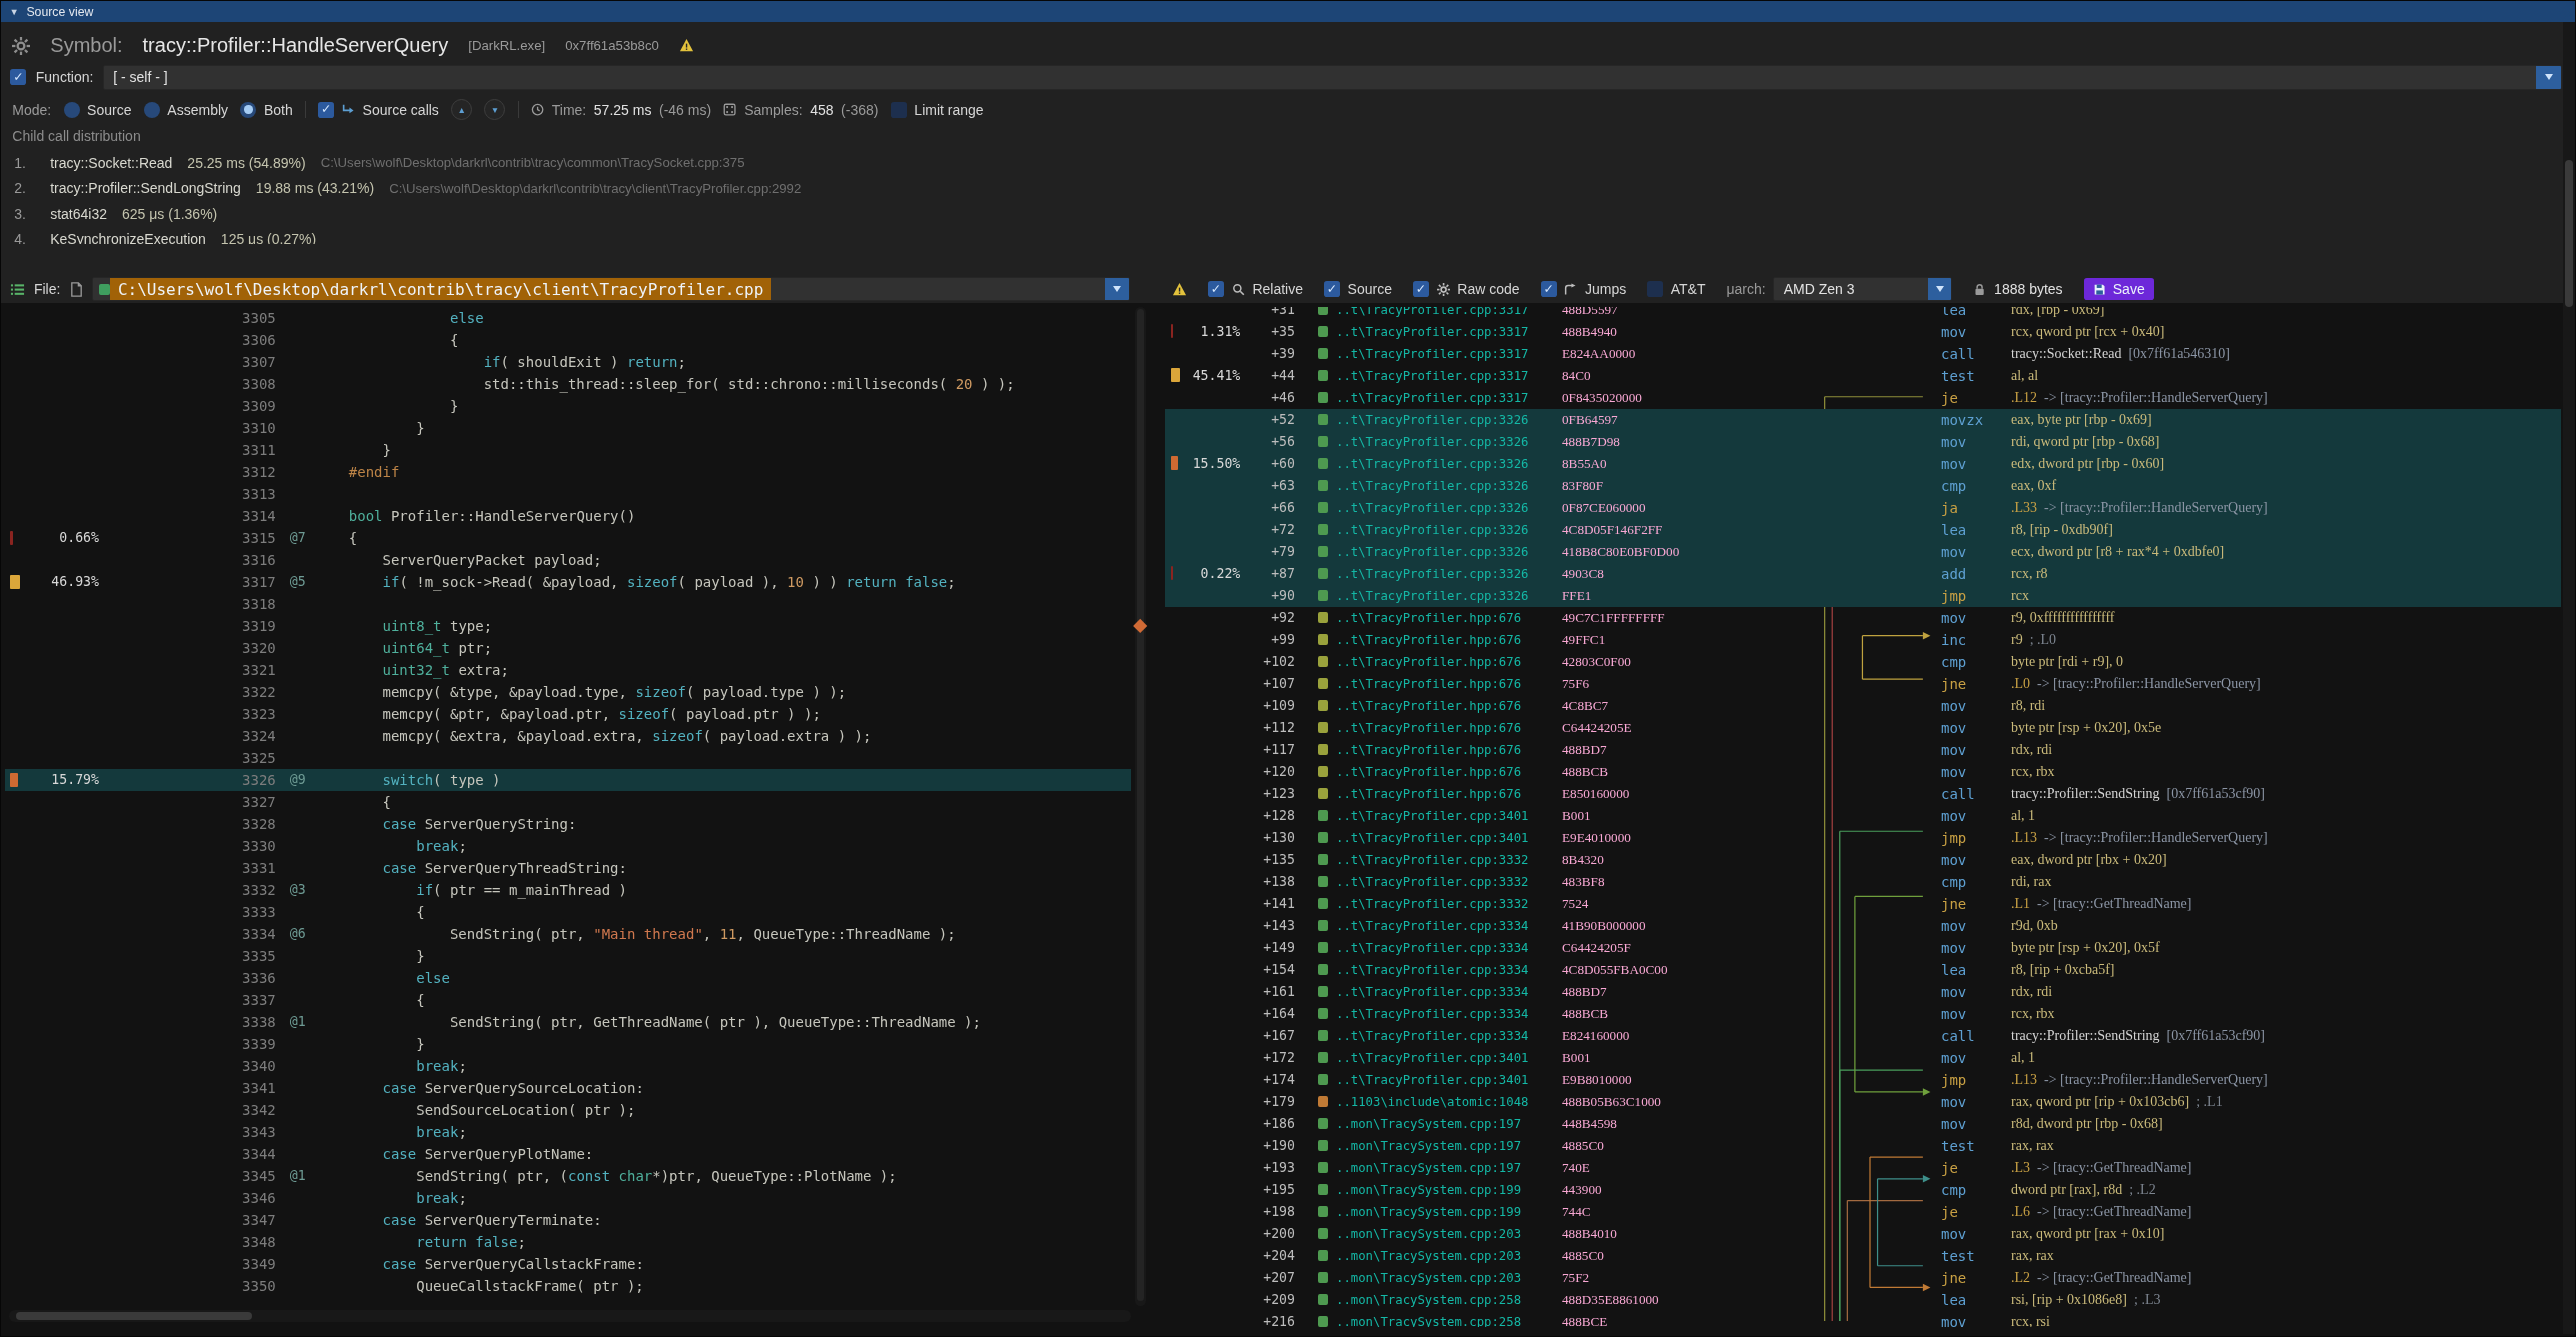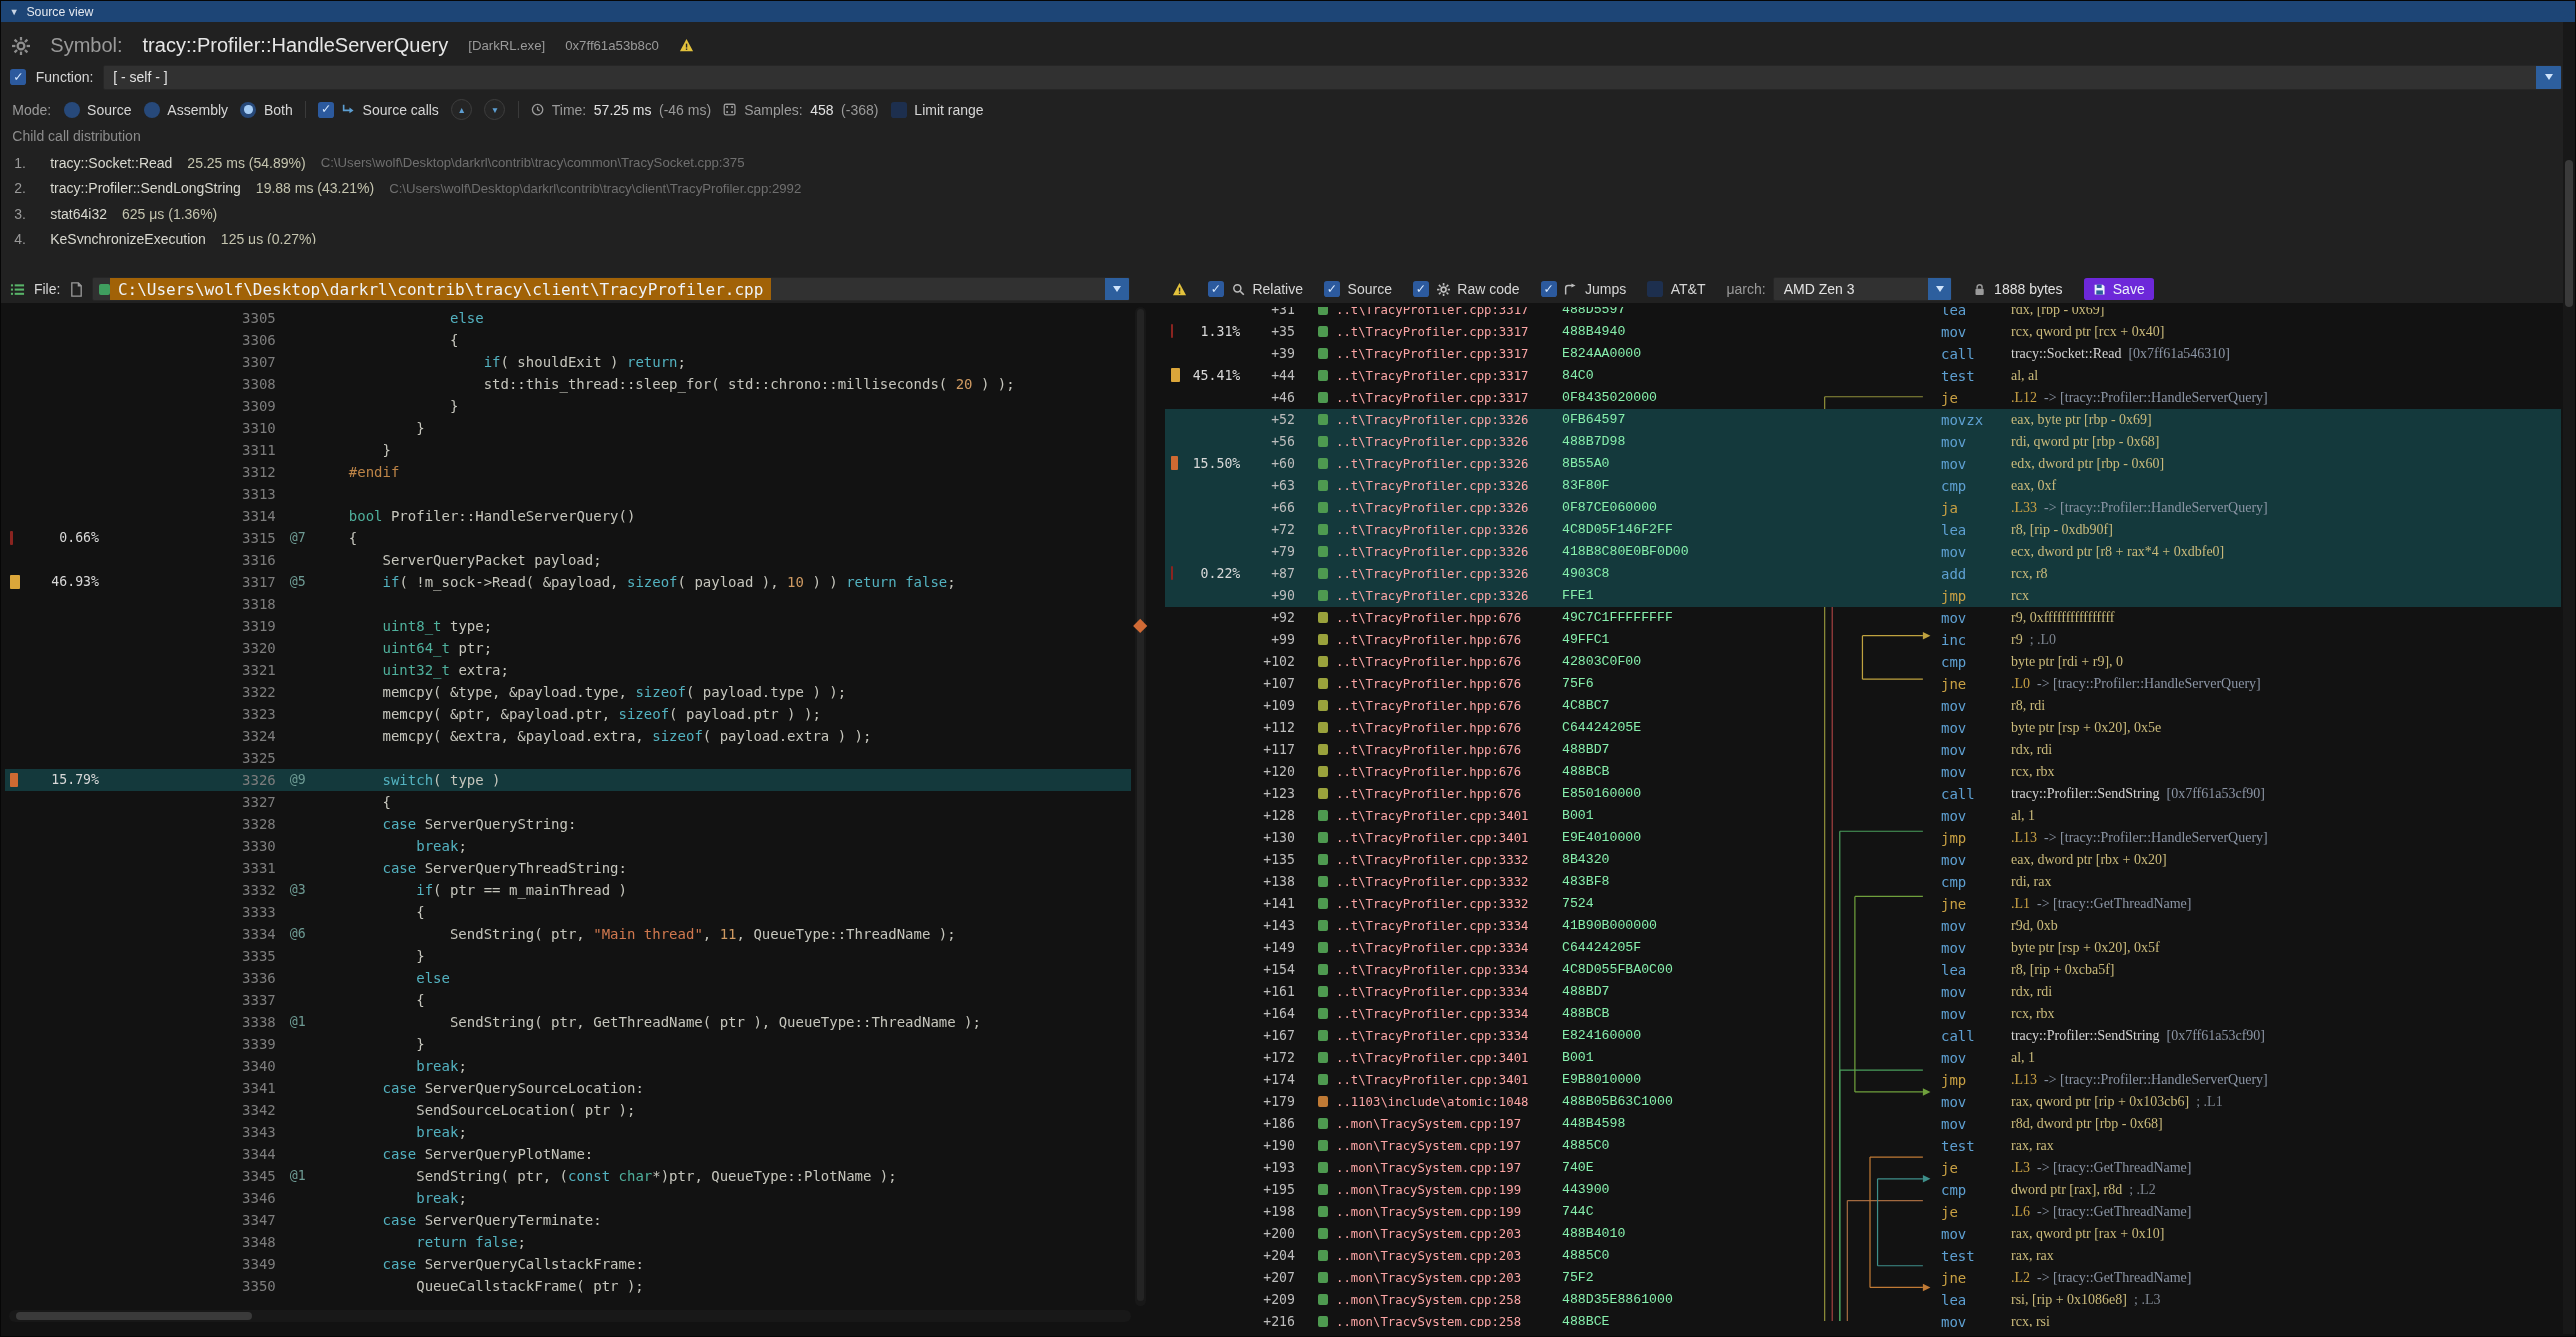--- a/index.html
+++ b/index.html
@@ -74,22 +74,22 @@
   .marker{position:absolute;left:5.7px;top:3.8px;height:14px;width:0;border-radius:0.9px}
   .src-pct{position:absolute;left:13.2px;width:81px;text-align:right;color:#d8d8d8;font-size:13.2px;font-family:"DejaVu Sans Mono",monospace}
   .src-ln{position:absolute;left:212px;width:59px;text-align:right;color:#7d7d7d;font-family:"DejaVu Sans Mono",monospace}
   .src-sym{position:absolute;left:285px;color:#6e9b94;font-family:"DejaVu Sans Mono",monospace;font-size:13.2px}
   .src-code{position:absolute;left:344px;font-family:"DejaVu Sans Mono",monospace}
   .tk-d{color:#c6c6bd}.tk-k{color:#53b2c0}.tk-t{color:#4fb09c}.tk-s{color:#d0784e}.tk-n{color:#cf9a62}.tk-p{color:#bd8447}
 
   .asm-pct{position:absolute;left:11.3px;width:64px;text-align:right;color:#d8d8d8;font-size:13.2px;font-family:"DejaVu Sans Mono",monospace}
   .asm-off{position:absolute;left:83px;width:47px;text-align:right;color:#bdbdbd;font-size:13.2px;font-family:"DejaVu Sans Mono",monospace}
   .loc-ic{position:absolute;left:153px;top:5.7px;width:10.4px;height:10.4px;border-radius:1.9px}
-  .asm-loc{position:absolute;left:171px;width:223px;color:#fca5a5;font-size:12.3px;overflow:hidden;font-family:"DejaVu Sans Mono",monospace}
-  .asm-bytes{position:absolute;left:397px;color:#86efac;font-size:13.2px;font-family:Liberation Mono, monospace}
+  .asm-loc{position:absolute;left:171px;width:223px;color:#14b8a6;font-size:12.3px;overflow:hidden;font-family:"DejaVu Sans Mono",monospace}
+  .asm-bytes{position:absolute;left:397px;color:#f9a8d4;font-size:13.2px;font-family:Liberation Serif, serif}
   .asm-mn{position:absolute;left:776px;color:#5ea0d2;font-family:"DejaVu Sans Mono",monospace}
   .asm-mn.jm{color:#c9a144}
   .asm-ops{position:absolute;left:846px;font-family:Liberation Serif, serif}
   .op-r{color:#cbbb7b}.op-l{color:#c9a144}.op-t{color:#d4d4d4}.op-a{color:#8b95a5}.op-c{color:#7d8590}
   .jump-svg{position:absolute;left:652px;top:0;pointer-events:none}
 
   
   .src-vscroll{position:absolute;left:1134px;top:306px;width:11.3px;height:999px;background:#181818;border-radius:5.7px}
   .src-vscroll .handle{position:absolute;left:1.9px;right:1.9px;top:1.9px;height:992px;background:#242424;border-radius:3.8px}
   .diamond{position:absolute;left:1134px;top:620px;width:10.4px;height:10.4px;background:#d06a35;transform:rotate(45deg);z-index:3}

